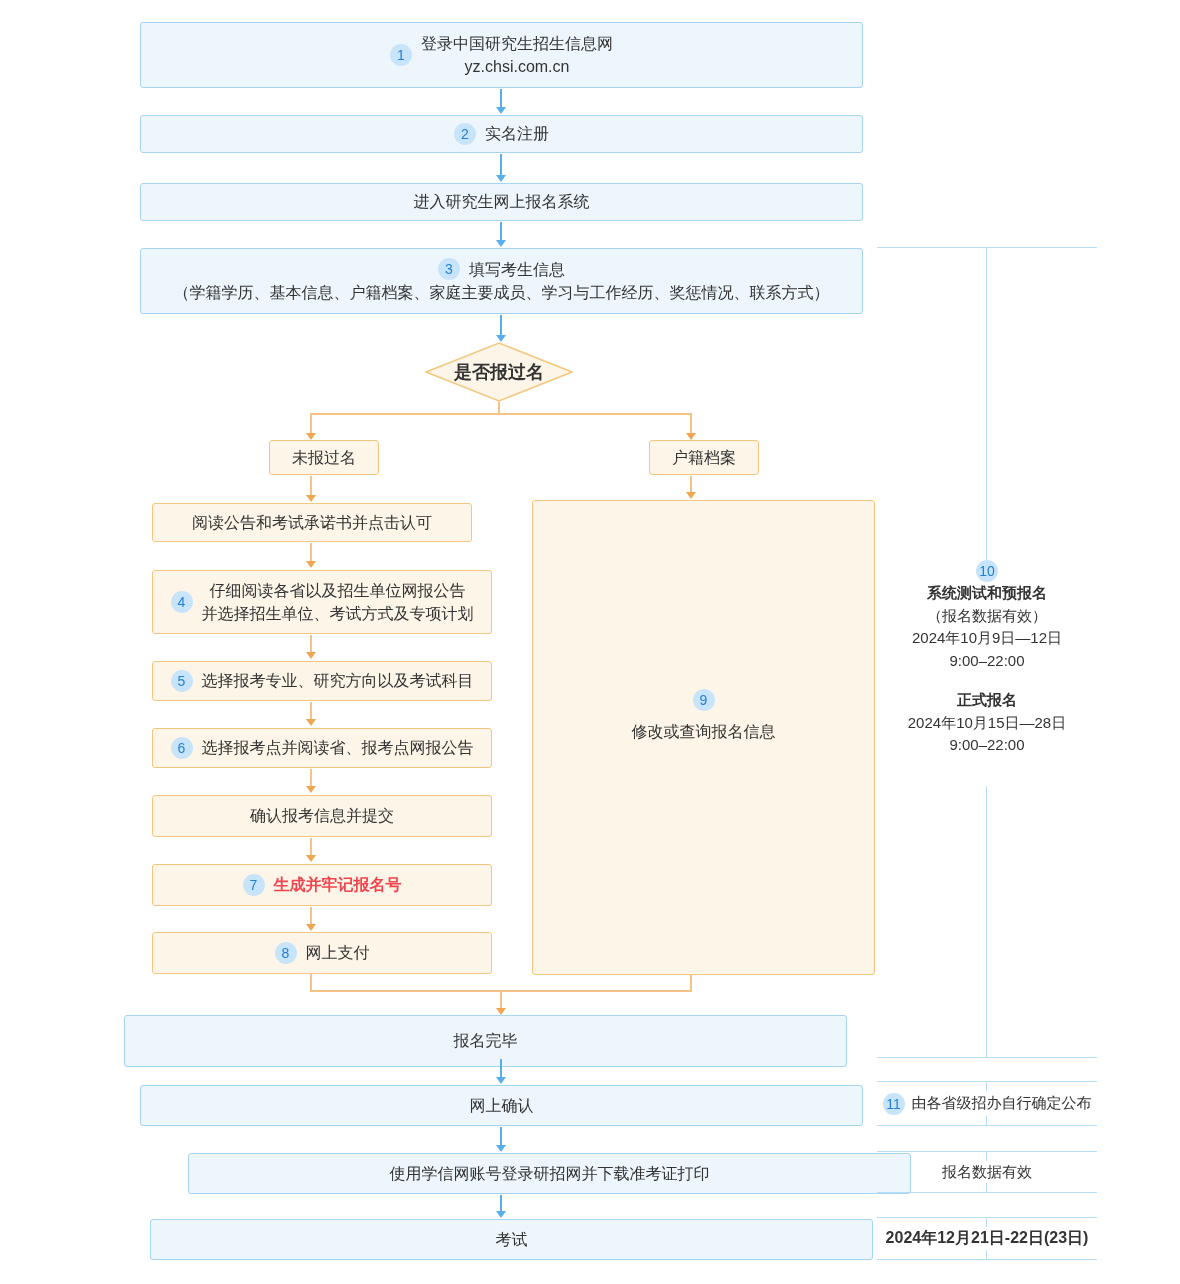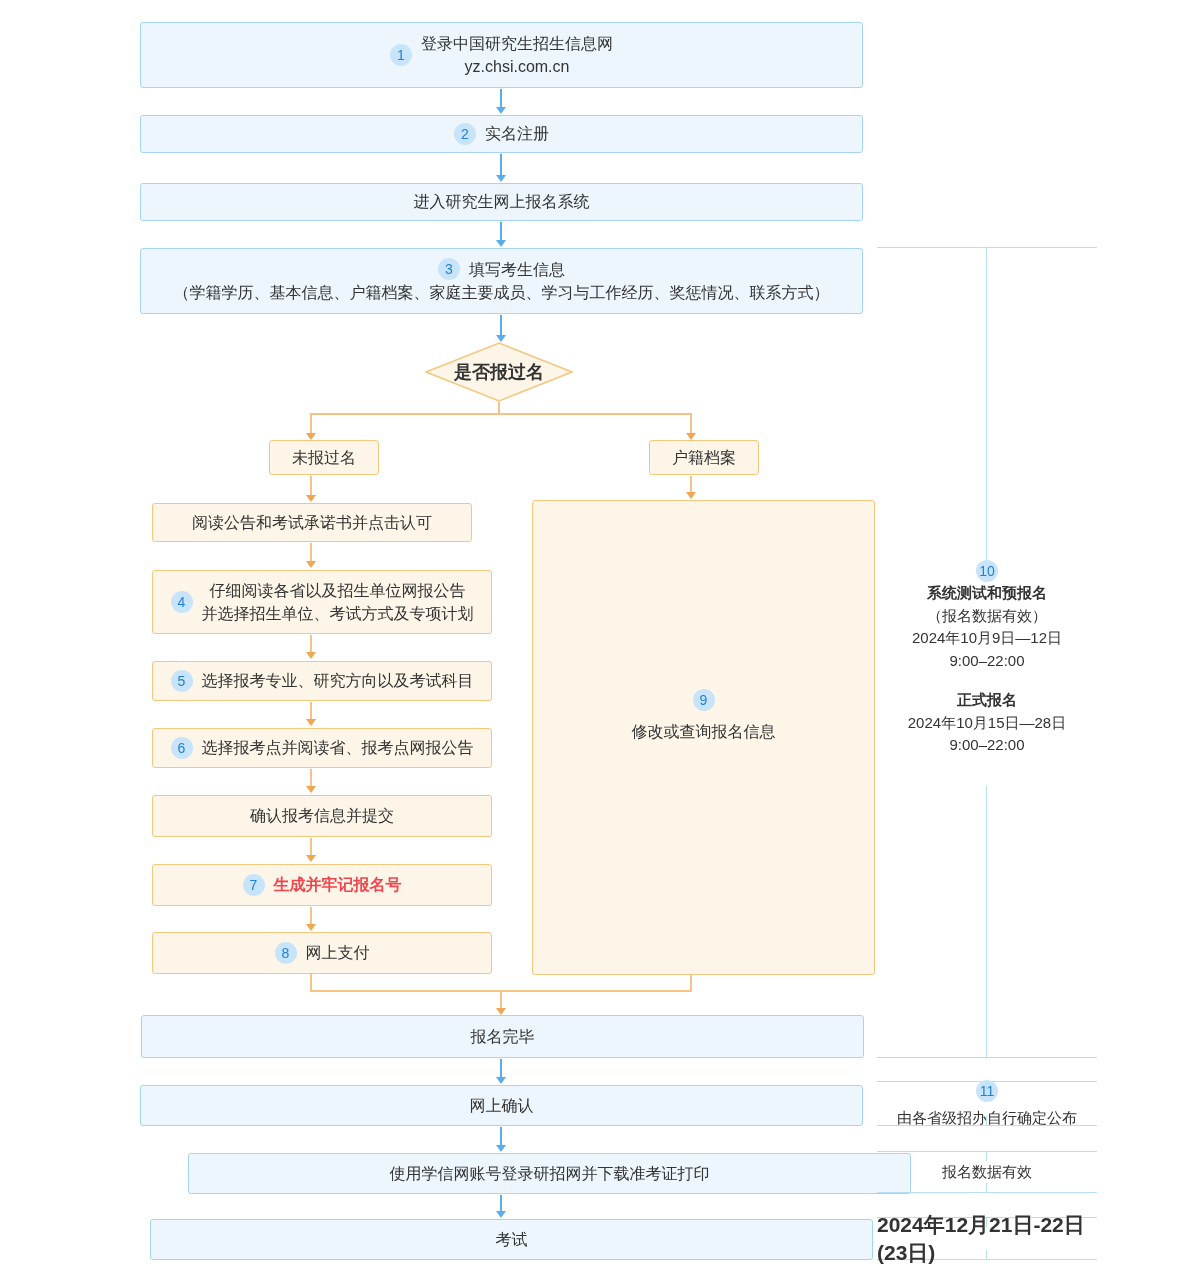--- a/index.html
+++ b/index.html
@@ -39,21 +39,21 @@
 
   
   .side10{position:absolute;left:877px;top:560px;width:220px;display:flex;flex-direction:column;
           align-items:center;font-size:15px;line-height:1.5;}
   .side10 .b{font-weight:700;font-size:15px;}
   .siderow{position:absolute;left:877px;width:220px;box-sizing:border-box;
            border-top:1px solid #b6def6;border-bottom:1px solid #b6def6;
            display:flex;align-items:center;justify-content:center;gap:7px;font-size:15px;}
   .tick{position:absolute;left:109px;width:1px;height:9px;background:#b6def6;}
   .tick.t{top:0}.tick.b{bottom:0}
-  .semibold{font-weight:600;font-size:21px;}
+  .semibold{font-weight:600;font-size:16px;}
 </style>
 </head>
 <body>
 
 <div id="canvas">
 
   <div class="box bluebox" style="left:140px;top:22px;width:723px;height:66px;">
     <div class="row">
       <span class="badge">1</span>
       <span class="col">
@@ -216,21 +216,21 @@
   </div>
 
   <div class="vline-o" style="left:310px;top:974px;height:17px;"></div>
   <div class="vline-o" style="left:690px;top:975px;height:16px;"></div>
   <div class="hline-o" style="left:310px;top:990px;width:382px;"></div>
   <div class="varrow org" style="left:501px;top:992px;height:23px;">
       <i class="shaft"></i>
       <i class="head"></i>
     </div>
 
-  <div class="box bluebox" style="left:141px;top:1015px;width:723px;height:43px;">
+  <div class="box bluebox" style="left:124px;top:1015px;width:723px;height:52px;">
     <span>报名完毕</span>
   </div>
   <div class="varrow blue" style="left:501px;top:1059px;height:25px;">
       <i class="shaft"></i>
       <i class="head"></i>
     </div>
 
   <div class="box bluebox" style="left:140px;top:1085px;width:723px;height:41px;">
     <span>网上确认</span>
   </div>
@@ -261,21 +261,21 @@
     <span>2024年10月9日—12日</span>
     <span>9:00–22:00</span>
     <span class="b" style="margin-top:17px;">正式报名</span>
     <span>2024年10月15日—28日</span>
     <span>9:00–22:00</span>
   </div>
 
   <div class="vline-b" style="left:986px;top:786px;height:271px;"></div>
   <div class="hline-b" style="left:877px;top:1057px;width:220px;"></div>
 
-  <div class="siderow" style="top:1081px;height:45px;flex-direction:column;">
+  <div class="siderow" style="top:1081px;height:45px;">
     <i class="tick t"></i>
     <span class="badge">11</span>
     <span>由各省级招办自行确定公布</span>
     <i class="tick b"></i>
   </div>
 
   <div class="siderow" style="top:1151px;height:42px;">
     <i class="tick t"></i>
     <span>报名数据有效</span>
     <i class="tick b"></i>

